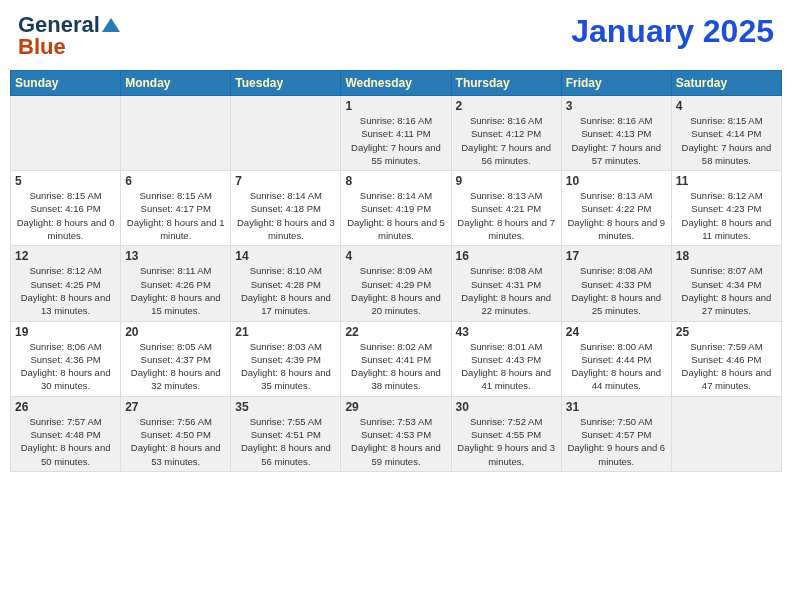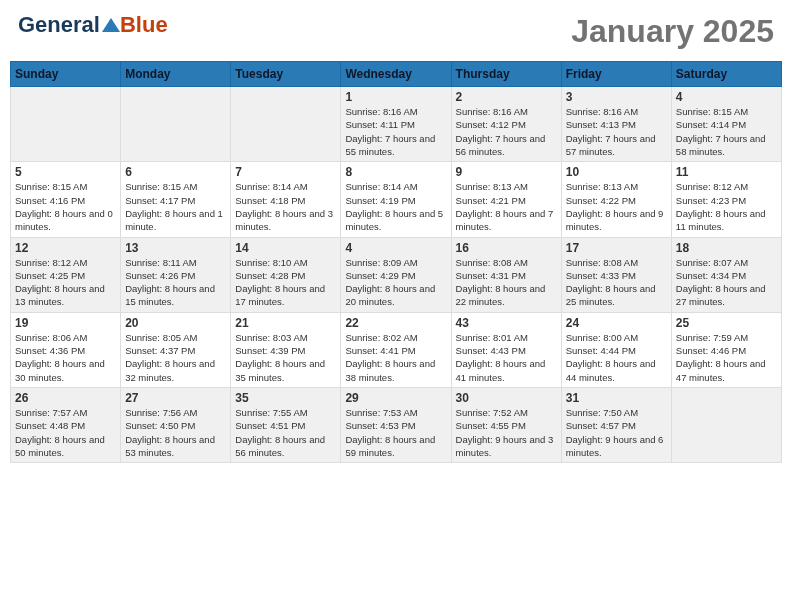--- a/index.html
+++ b/index.html
@@ -12,53 +12,54 @@
     }
     .header {
       display: flex;
       justify-content: space-between;
       align-items: flex-start;
       margin-bottom: 8px;
       padding: 4px 8px;
     }
     .logo {
       display: flex;
+      flex-direction: column;
       align-items: flex-start;
       justify-content: flex-end;
     }
     .logo-text {
       font-size: 22px;
       font-weight: bold;
       color: #1a3a5c;
       line-height: 1;
     }
     .logo-blue {
       color: #c2410c;
     }
     .title-block {
       text-align: right;
     }
     .month-title {
       font-size: 32px;
       font-weight: bold;
-      color: #737373;
+      color: #1d4ed8;
       line-height: 1.1;
     }
     .location-title {
       font-size: 14px;
       color: #333;
     }
     .calendar {
       width: 100%;
       border-collapse: collapse;
       border: 1px solid #ccc;
     }
     .calendar th {
       background-color: #2a7ab5;
-      color: #0f172a;
+      color: #fef9c3;
       font-size: 12px;
       font-weight: bold;
       padding: 5px 4px;
       text-align: left;
       border: 1px solid #1a6aa5;
     }
     .calendar td {
       vertical-align: top;
       border: 1px solid #ddd;
       padding: 3px 4px;
@@ -75,20 +76,21 @@
       font-size: 12px;
       font-weight: bold;
       color: #333;
       display: block;
       margin-bottom: 1px;
     }
     .day-info {
       font-size: 9.5px;
       color: #333;
       line-height: 1.4;
+      text-align: center;
     }
     .row-shaded td {
       background-color: #f0f0f0;
     }
     .row-shaded td.empty {
       background-color: #f0f0f0;
     }
   </style>
 </head>
 <body>

